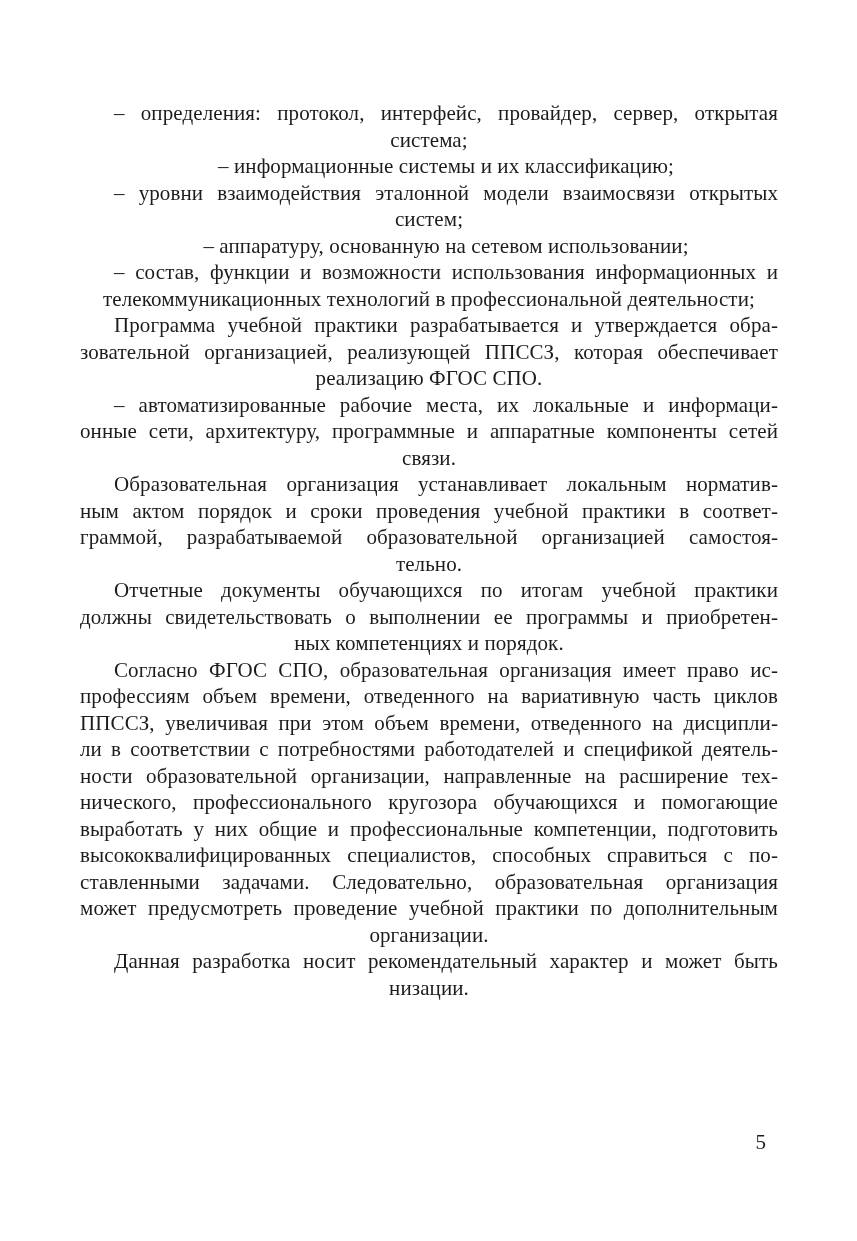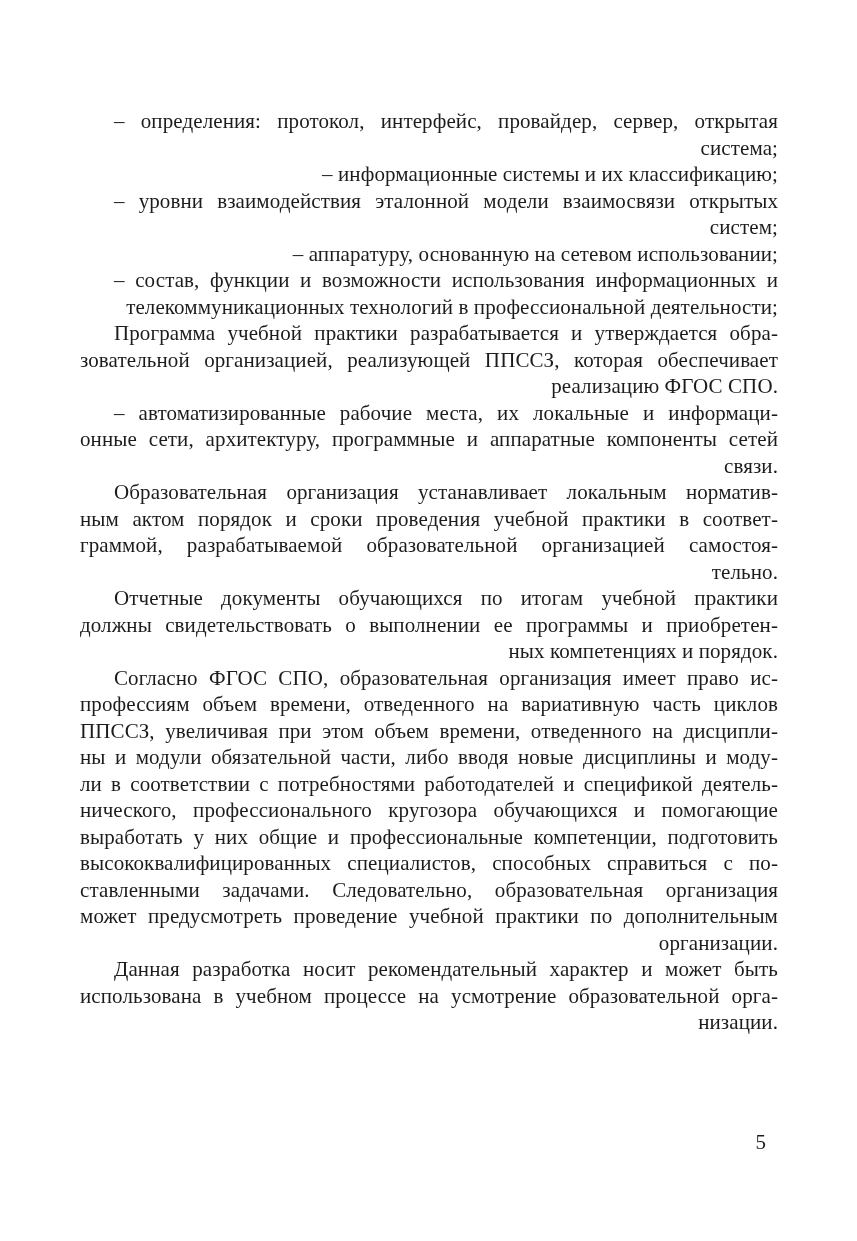--- a/index.html
+++ b/index.html
@@ -16,32 +16,32 @@
     color: #1c1c1c;
   }
   .page {
     position: absolute;
     inset: 0;
     background: #ffffff;
   }
   .text-block {
     position: absolute;
     left: 80px;
-    top: 108px;
+    top: 100px;
     width: 698px;
     font-size: 21px;
     line-height: 26.5px;
     letter-spacing: 0.1px;
   }
   .paragraph {
     margin: 0;
     padding: 0;
   }
   .line {
-    text-align: right;
+    text-align: center;
     white-space: normal;
   }
   .line.fill {
     text-align: justify;
     text-align-last: justify;
   }
   .line.first {
     text-indent: 34px;
   }
   .page-number {
@@ -95,29 +95,28 @@
       </div>
       <div class="paragraph">
         <div class="line first fill">Отчетные документы обучающихся по итогам учебной практики</div>
         <div class="line fill">должны свидетельствовать о выполнении ее программы и приобретен-</div>
         <div class="line">ных компетенциях и порядок.</div>
       </div>
       <div class="paragraph">
         <div class="line first fill">Согласно ФГОС СПО, образовательная организация имеет право ис-</div>
         <div class="line fill">профессиям объем времени, отведенного на вариативную часть циклов</div>
         <div class="line fill">ППССЗ, увеличивая при этом объем времени, отведенного на дисципли-</div>
-        <div class="line fill">ны и модули обязательной части, либо вводя новые дисциплины и моду-</div>
         <div class="line fill">ли в соответствии с потребностями работодателей и спецификой деятель-</div>
+        <div class="line fill">ности образовательной организации, направленные на расширение тех-</div>
         <div class="line fill">нического, профессионального кругозора обучающихся и помогающие</div>
         <div class="line fill">выработать у них общие и профессиональные компетенции, подготовить</div>
         <div class="line fill">высококвалифицированных специалистов, способных справиться с по-</div>
         <div class="line fill">ставленными задачами. Следовательно, образовательная организация</div>
         <div class="line fill">может предусмотреть проведение учебной практики по дополнительным</div>
         <div class="line">организации.</div>
       </div>
       <div class="paragraph">
         <div class="line first fill">Данная разработка носит рекомендательный характер и может быть</div>
-        <div class="line fill">использована в учебном процессе на усмотрение образовательной орга-</div>
         <div class="line">низации.</div>
       </div>
     </div>
   <div class="page-number">5</div>
 </div>
 
 </body></html>

